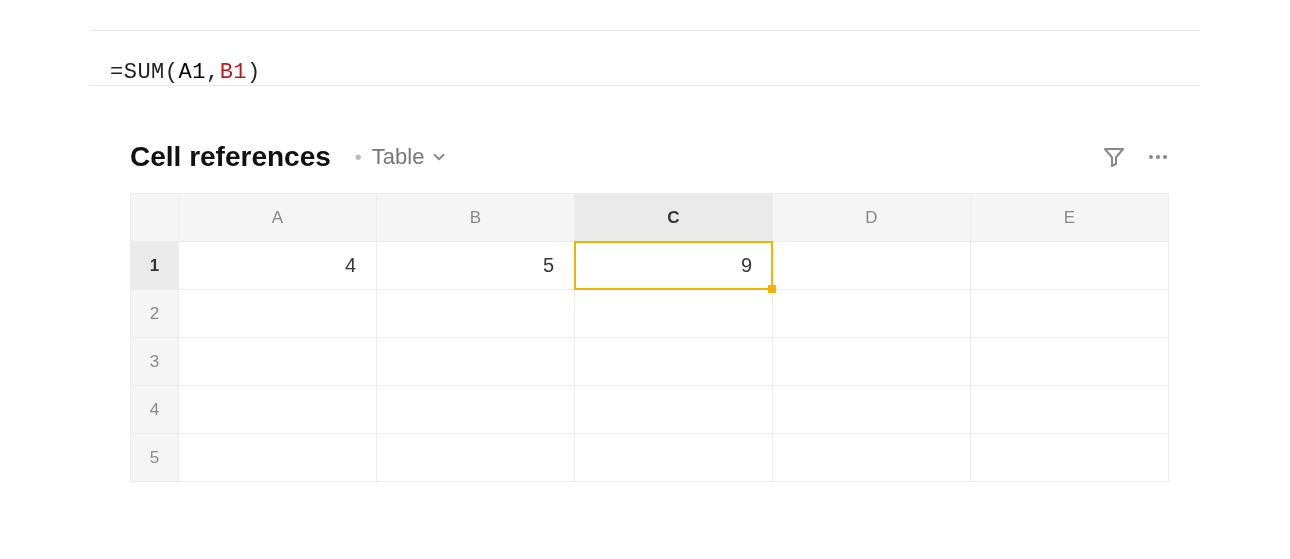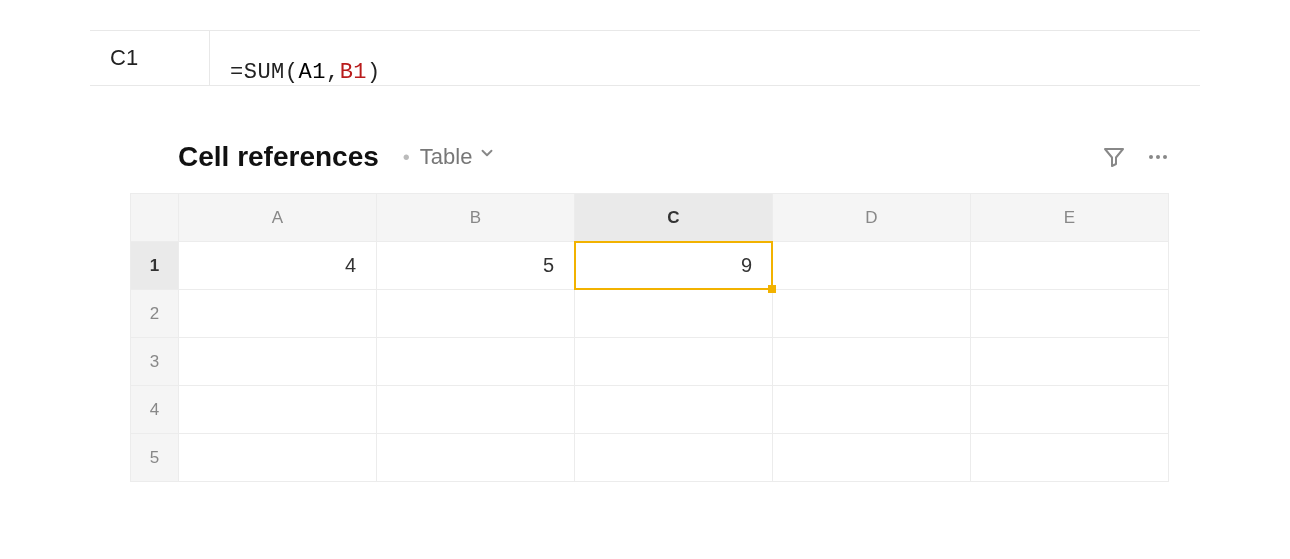--- a/index.html
+++ b/index.html
@@ -42,36 +42,36 @@
     .formula-input .ref-a { color: #000000; }
     .formula-input .ref-b { color: #b91c1c; }
 
     
     .table-area {
       margin: 55px 120px 0 130px;
     }
     .table-title-row {
       display: flex;
       align-items: center;
-      margin-left: 48px;
       margin-bottom: 20px;
     }
     .table-title {
       font-size: 28px;
       font-weight: 700;
       color: #111;
       margin-right: 14px;
     }
     .dot-sep {
       color: #bbb;
       margin: 0 10px;
       font-size: 20px;
     }
     .view-type {
       display: flex;
+      align-items: center;
       color: #777;
       font-size: 22px;
       cursor: pointer;
     }
     .view-type .chev {
       margin-left: 6px;
       display: inline-flex;
     }
     .title-spacer { flex: 1; }
     .title-actions { display: flex; align-items: center; gap: 20px; color: #888; }
@@ -115,21 +115,20 @@
       bottom: -4px;
       width: 8px;
       height: 8px;
       background: #f2b200;
     }
   </style>
 </head>
 <body>
 
 <div class="formula-bar">
-  <div class="cell-ref-box">C1</div>
   <div class="formula-input">
     <span>=SUM(</span>
       <span class="ref-a">A1</span>
       <span>,</span>
       <span class="ref-b">B1</span>
       <span>)</span>
   </div>
 </div>
 
 <div class="table-area">

